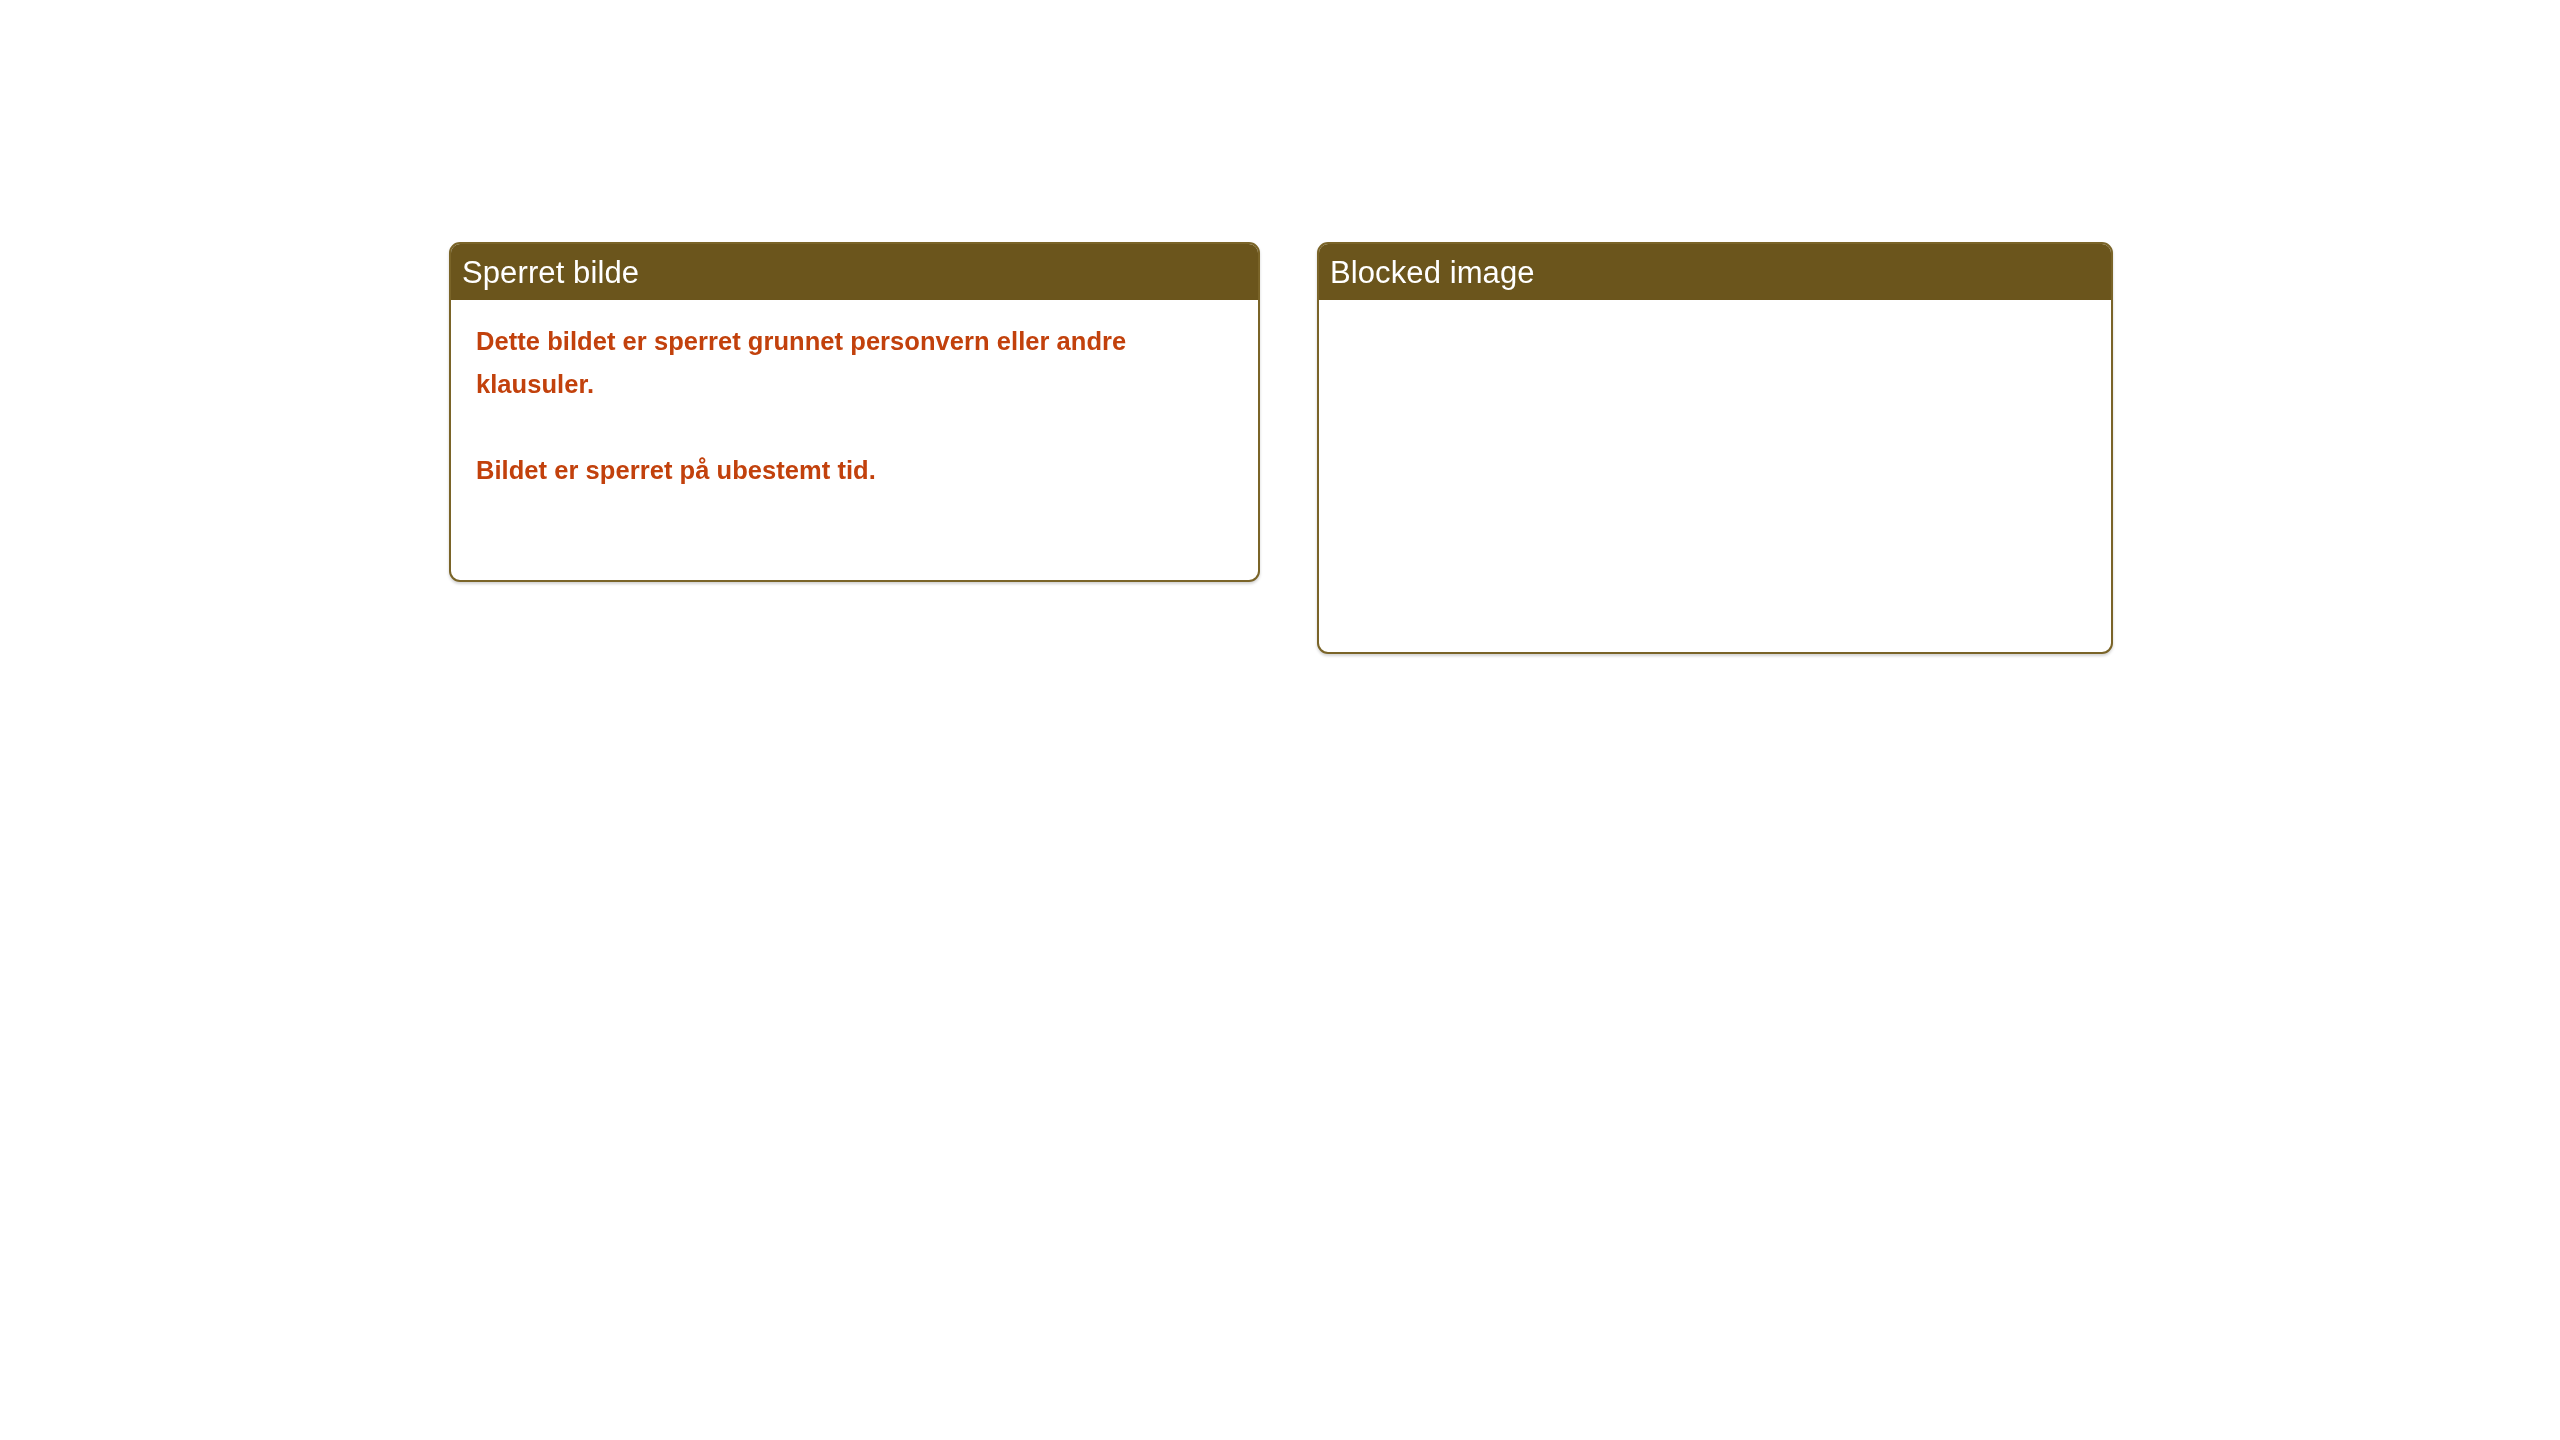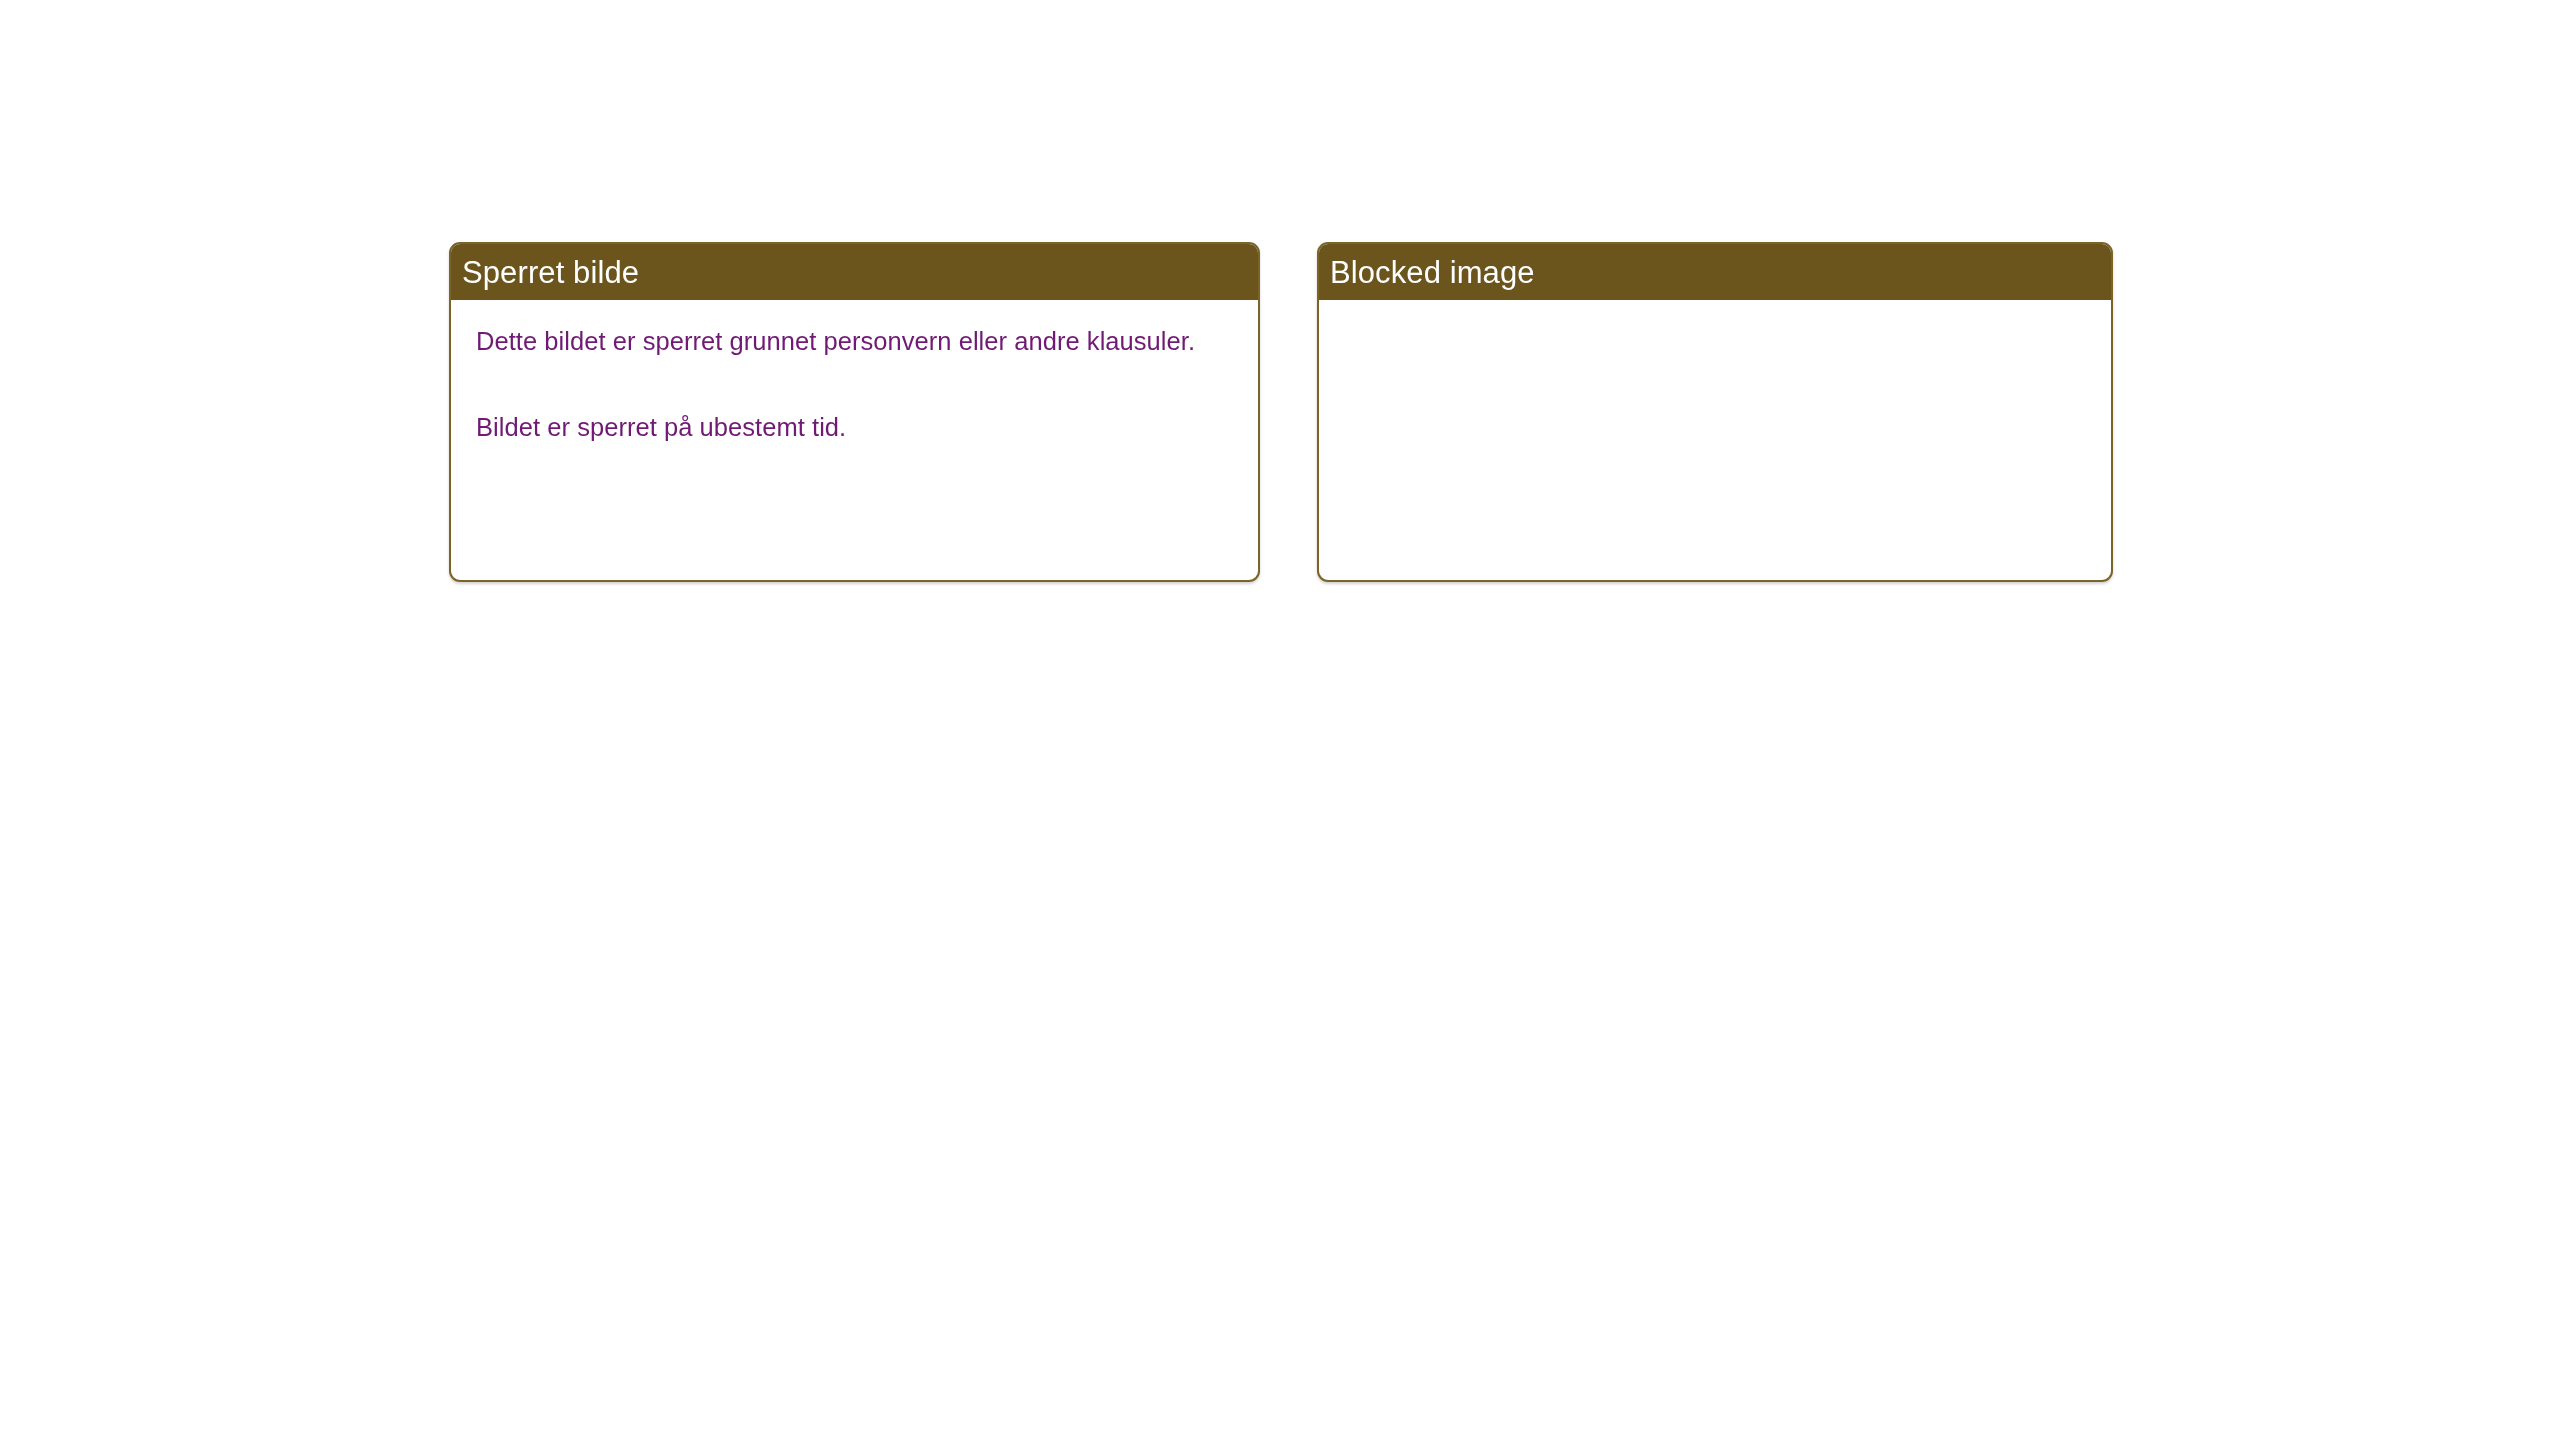--- a/index.html
+++ b/index.html
@@ -33,21 +33,21 @@
 
   #card-no {
     left: 449px;
     width: 811px;
     height: 340px;
   }
 
   #card-en {
     left: 1317px;
     width: 796px;
-    height: 340px;
+    height: 412px;
   }
 
   .card-header {
     box-sizing: border-box;
     height: 56px;
     background: #6b551c;
     display: flex;
     align-items: center;
     padding: 0 0 0 11px;
   }
@@ -62,24 +62,25 @@
   }
 
   .card-body {
     box-sizing: border-box;
     padding: 20px 22px 0 25px;
     background: #ffffff;
   }
 
   .card-paragraph {
     margin: 0;
-    color: #701a75;
+    color: #c2410c;
     font-size: 25.5px;
     line-height: 43px;
     letter-spacing: 0.05px;
+    font-weight: bold;
   }
 
   .card-paragraph + .card-paragraph {
     margin-top: 43px;
   }
 </style>
 </head>
 <body>
 
 <div id="stage">

